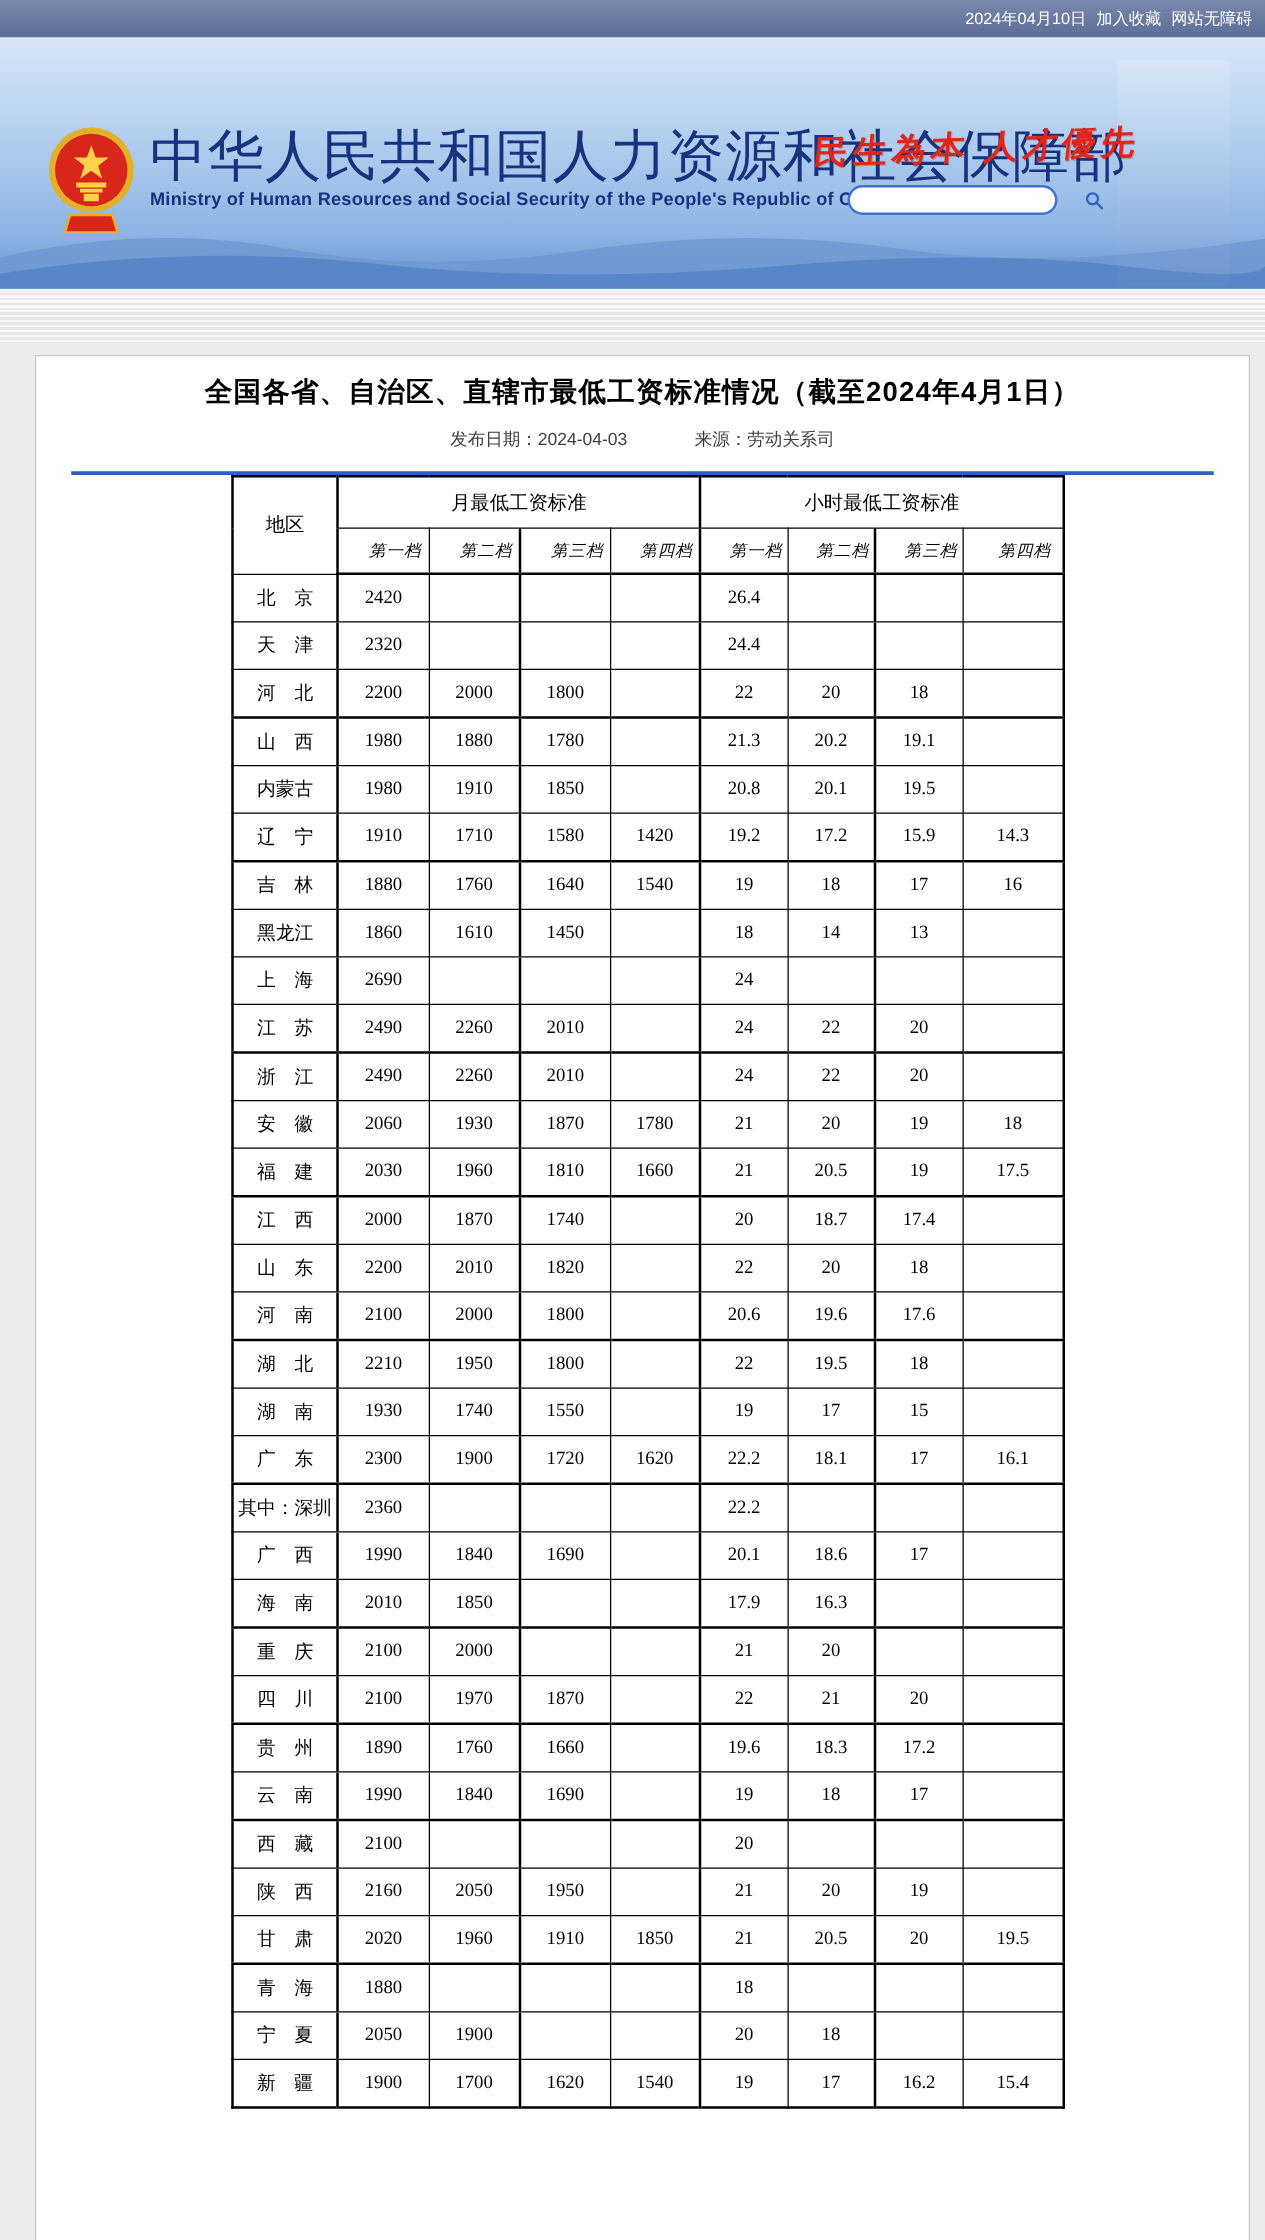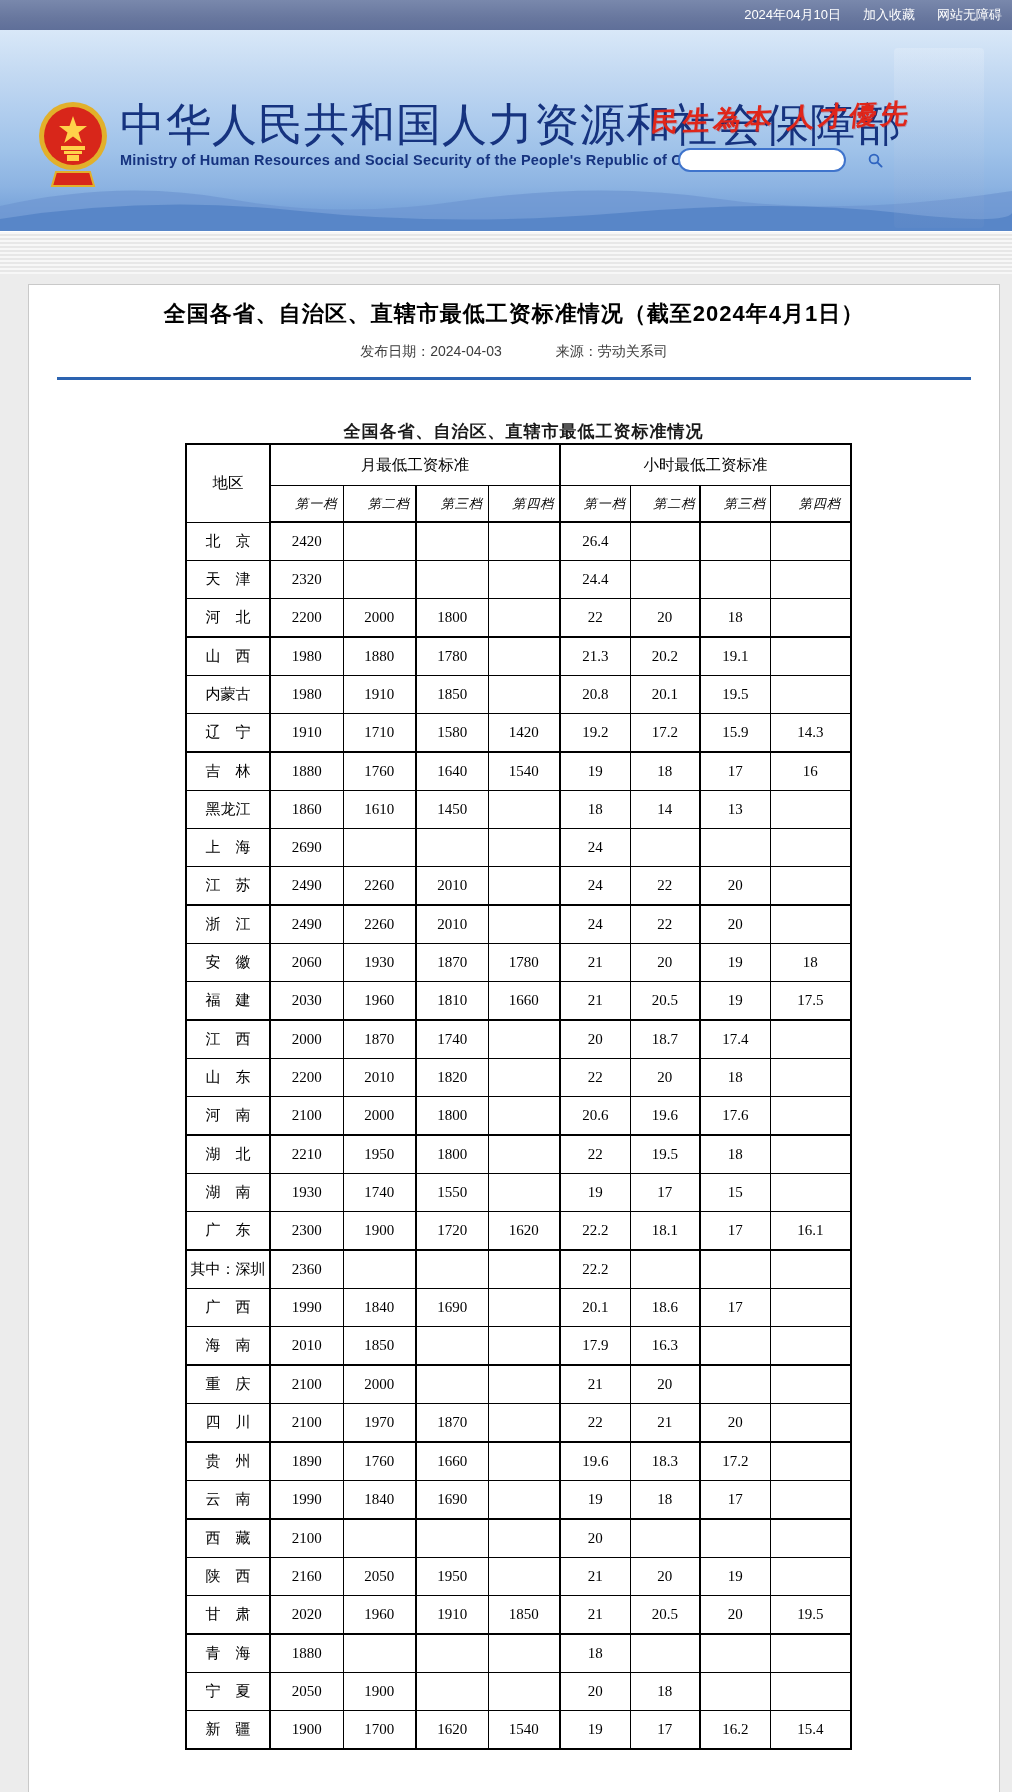--- a/index.html
+++ b/index.html
@@ -5,21 +5,21 @@
   html,body{margin:0;padding:0;}
   body{
     width:1012px;height:1792px;overflow:hidden;position:relative;
     background:#ececec;
     font-family:"Liberation Sans",sans-serif;
   }
   
   .topbar{
     height:30px;background:linear-gradient(180deg,#7988ac 0%,#68779e 60%,#5f6f99 100%);
     display:flex;align-items:center;justify-content:flex-end;
-    color:#fff;font-size:13px;gap:22px;padding-right:10px;box-sizing:border-box;
+    color:#fff;font-size:13px;gap:8px;padding-right:10px;box-sizing:border-box;
   }
   .topbar a{color:#fff;text-decoration:none;cursor:pointer;}
   
   .banner{
     height:201px;position:relative;overflow:hidden;
     background:linear-gradient(180deg,#d9e8f8 0%,#c3d9f2 22%,#b0cdee 42%,#9fc2e9 60%,#8cb3e2 78%,#74a0d8 92%,#6793d0 100%);
   }
   .mountains{position:absolute;left:0;bottom:0;width:1012px;height:70px;}
   .wall-tower{position:absolute;right:28px;top:18px;width:90px;height:180px;
     background:linear-gradient(180deg,rgba(255,255,255,.35),rgba(120,150,200,.25));
@@ -130,21 +130,20 @@
   <div class="article-title">全国各省、自治区、直辖市最低工资标准情况（截至2024年4月1日）</div>
 
   <div class="article-meta">
     <span>发布日期：2024-04-03</span>
     <span>来源：劳动关系司</span>
   </div>
 
   <div class="blue-rule"></div>
 
   <div class="table-wrap">
-    <div class="table-title">全国各省、自治区、直辖市最低工资标准情况</div>
 
     <table class="wage">
       <colgroup id="wage-cols">
           <col style="width: 84px;">
           <col style="width: 73px;">
           <col style="width: 73px;">
           <col style="width: 72px;">
           <col style="width: 72px;">
           <col style="width: 70px;">
           <col style="width: 70px;">

